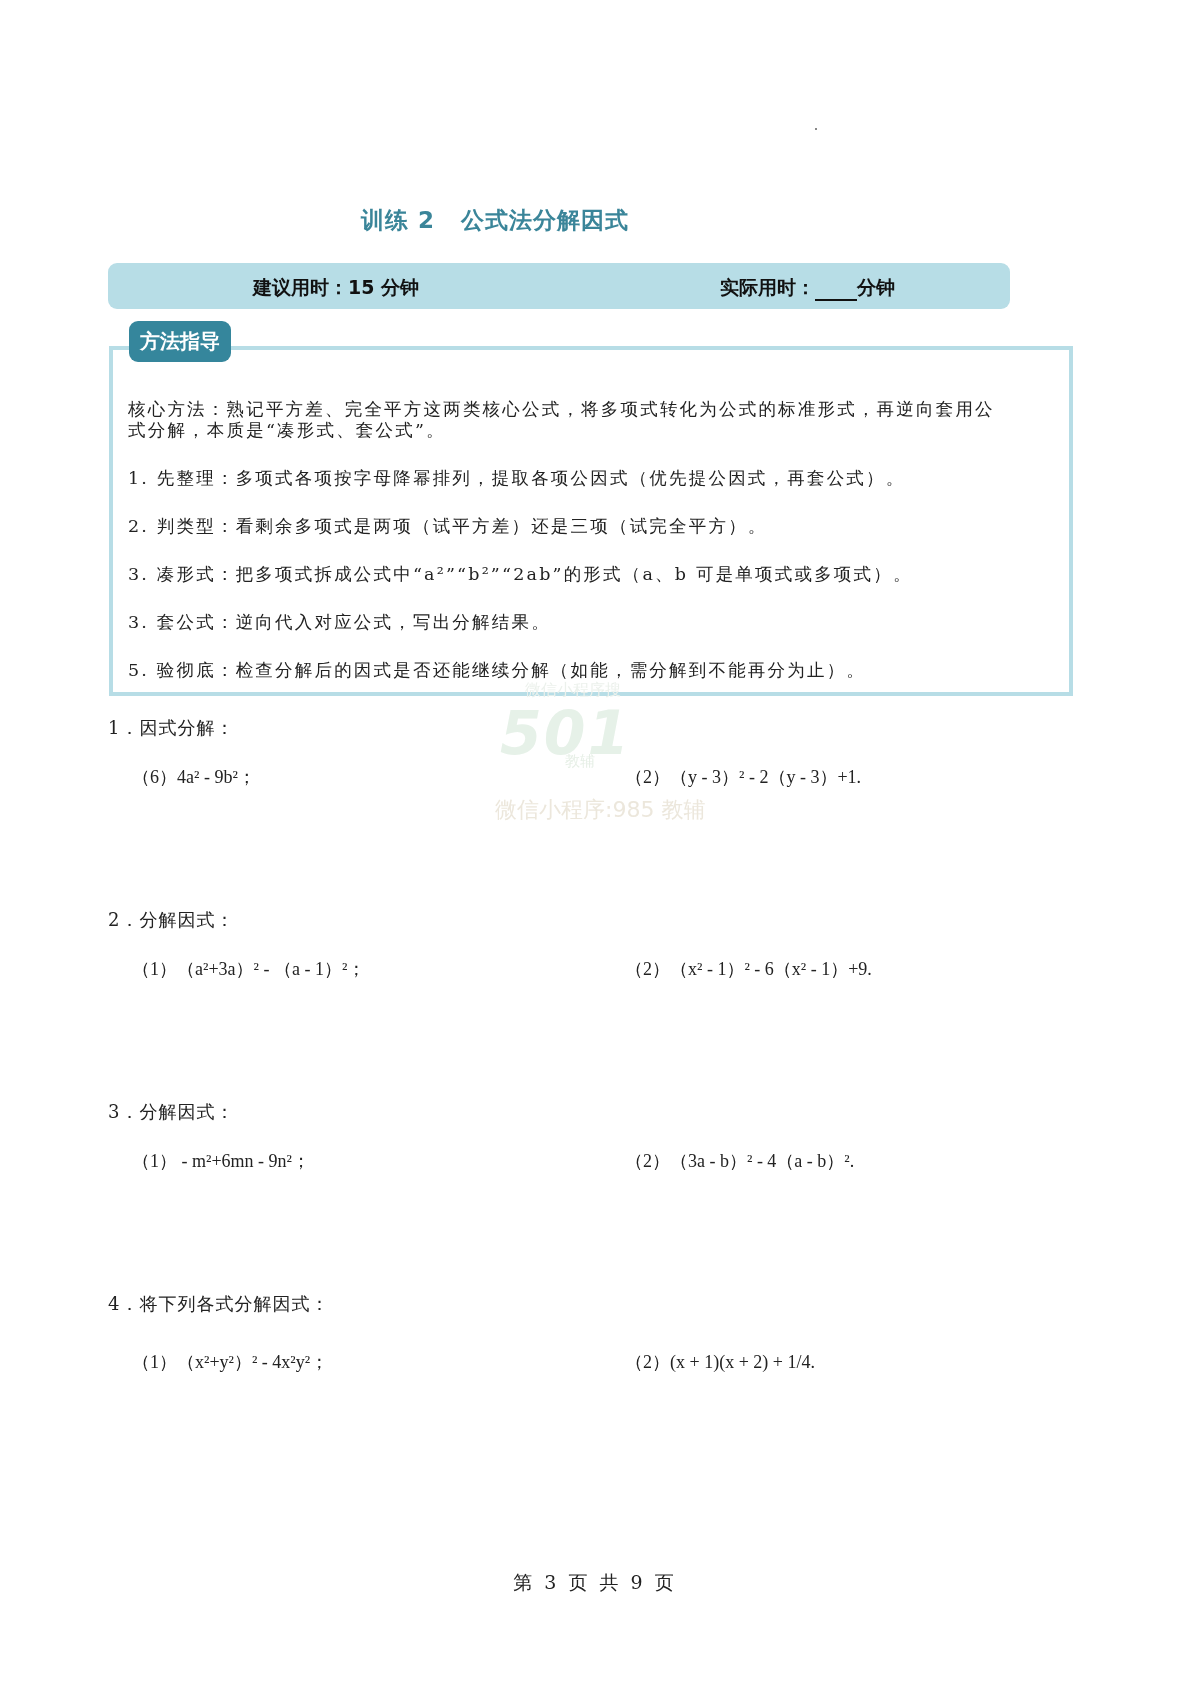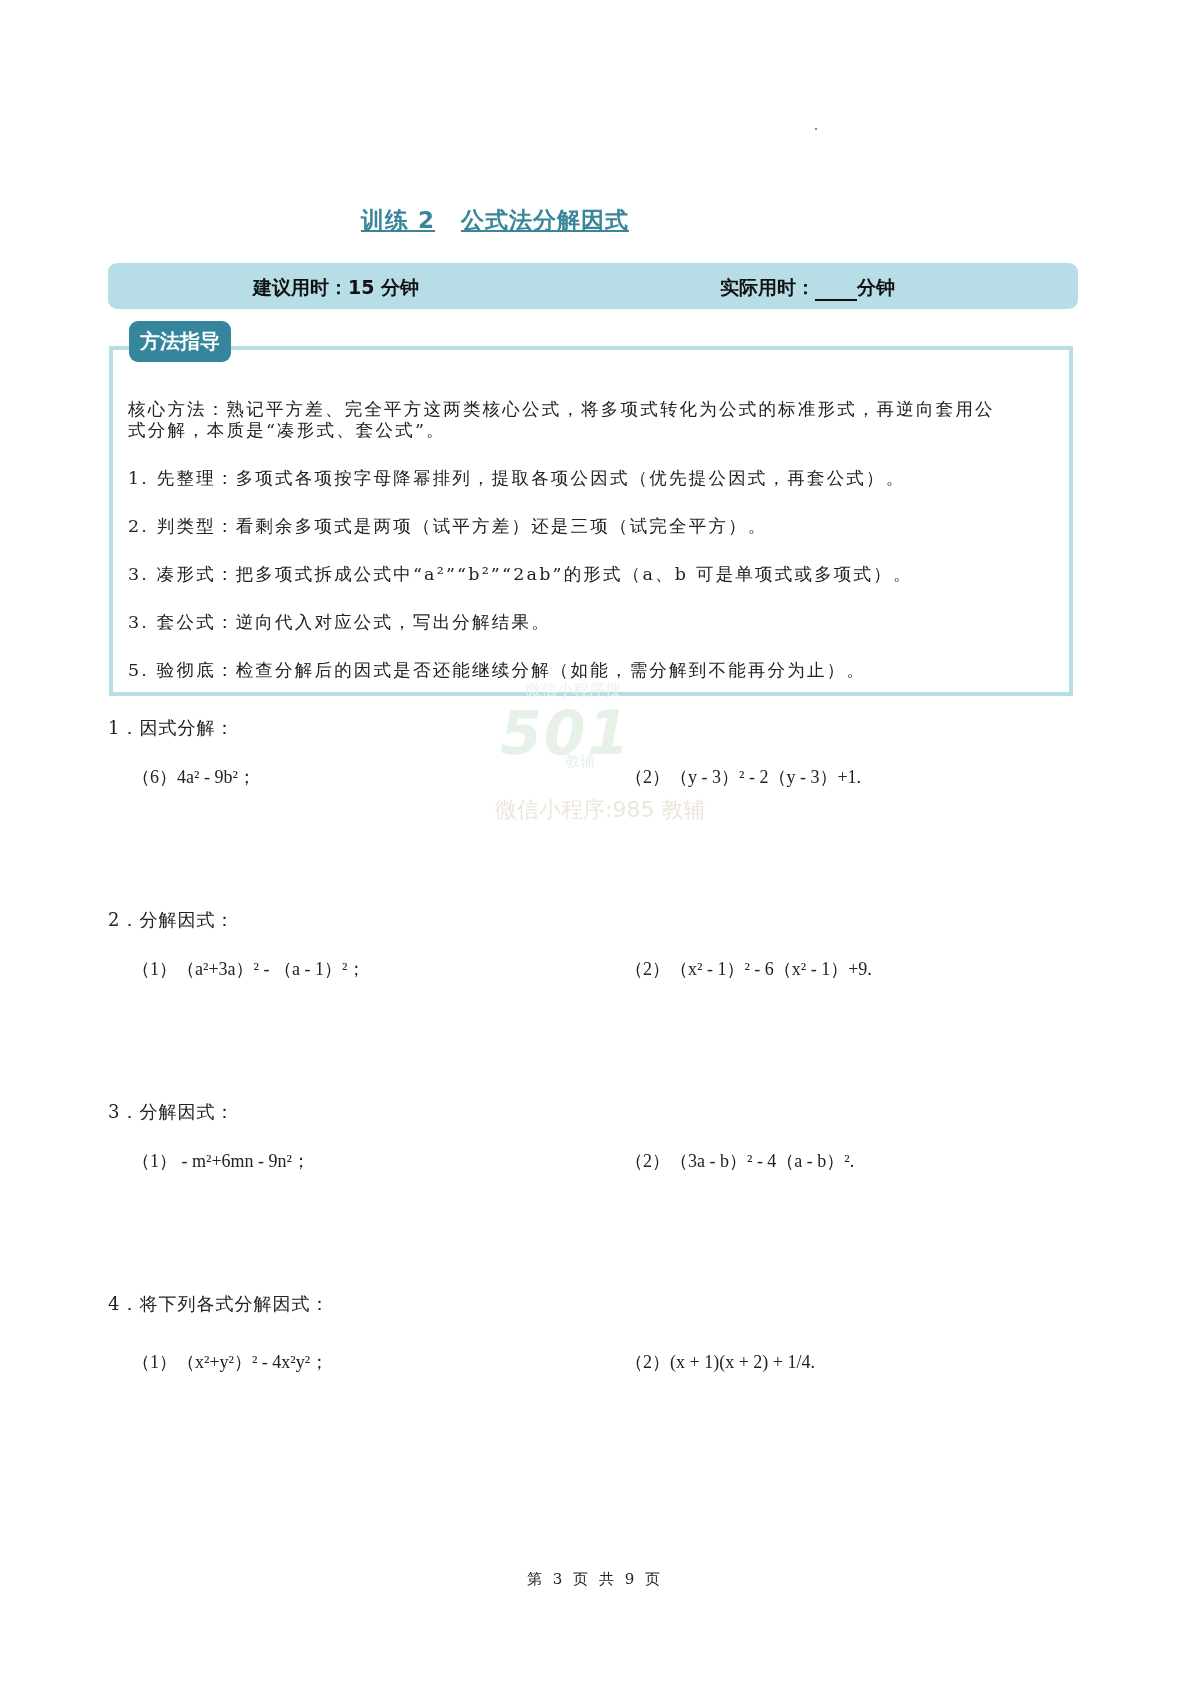--- a/index.html
+++ b/index.html
@@ -1,32 +1,32 @@
 <!DOCTYPE html>
 <html><head>
 <meta charset="utf-8">
 <style>
   html, body { margin:0; padding:0; background:#ffffff; }
   body { width:1190px; height:1683px; position:relative; overflow:hidden;
          font-family:"DejaVu Serif","Liberation Serif",serif; color:#222; }
   .abs { position:absolute; }
   .title { left:0; width:990px; top:205px; text-align:center; font-family:"DejaVu Sans","Liberation Sans",sans-serif;
-           font-weight:bold; font-size:23px; color:#3a8599; letter-spacing:1px;text-decoration:underline; }
+           font-weight:bold; font-size:23px; color:#3a8599; letter-spacing:1px; }
   .title .gap { display:inline-block; width:26px; }
-  .timebar { left:108px; top:263px; width:970px; height:46px; background:#b7dde6; border-radius:9px; }
+  .timebar { left:108px; top:263px; width:902px; height:46px; background:#b7dde6; border-radius:9px; }
   .timebar .t { position:absolute; top:12px; font-family:"DejaVu Sans","Liberation Sans",sans-serif; font-weight:bold; font-size:19px; color:#111; }
   .timebar .blank { display:inline-block; width:42px; border-bottom:2px solid #111; height:18px; vertical-align:bottom; }
   .guide { left:109px; top:346px; width:964px; height:350px; border:4px solid #b7dde6; box-sizing:border-box; }
   .guide-tab { left:129px; top:321px; width:102px; height:41px; background:#35869c; border-radius:9px;
                color:#fff; font-family:"DejaVu Sans","Liberation Sans",sans-serif; font-weight:bold; font-size:20px;
                line-height:41px; text-align:center; }
   .gline { position:absolute; left:128px; font-size:17.5px; letter-spacing:2.2px; color:#222; white-space:nowrap; }
   .q { position:absolute; font-size:18px; color:#222; white-space:nowrap; letter-spacing:1px; }
   .sub { position:absolute; font-size:18px; color:#222; white-space:nowrap; font-family:"Liberation Serif","DejaVu Serif",serif; }
-  .footer { left:0; width:1190px; top:1570px; text-align:center; font-size:15px; letter-spacing:3px; color:#222; }
+  .footer { left:0; width:1190px; top:1570px; text-align:center; font-size:19px; letter-spacing:3px; color:#222; }
   .wm-big { left:500px; top:698px; font-family:"DejaVu Sans",sans-serif; font-weight:bold; font-style:italic; font-size:60px; color:#e6f1e8; letter-spacing:2px; }
   .wm-small { left:495px; top:795px; font-family:"DejaVu Sans",sans-serif; font-size:22px; color:#ece7dc; }
   .wm-top { left:525px; top:680px; font-family:"DejaVu Sans",sans-serif; font-size:16px; color:#ecf1ec; }
   .dot { left:815px; top:128px; width:2px; height:2px; background:#888; }
 </style>
 </head>
 <body>
 
 <div class="abs dot"></div>
 

